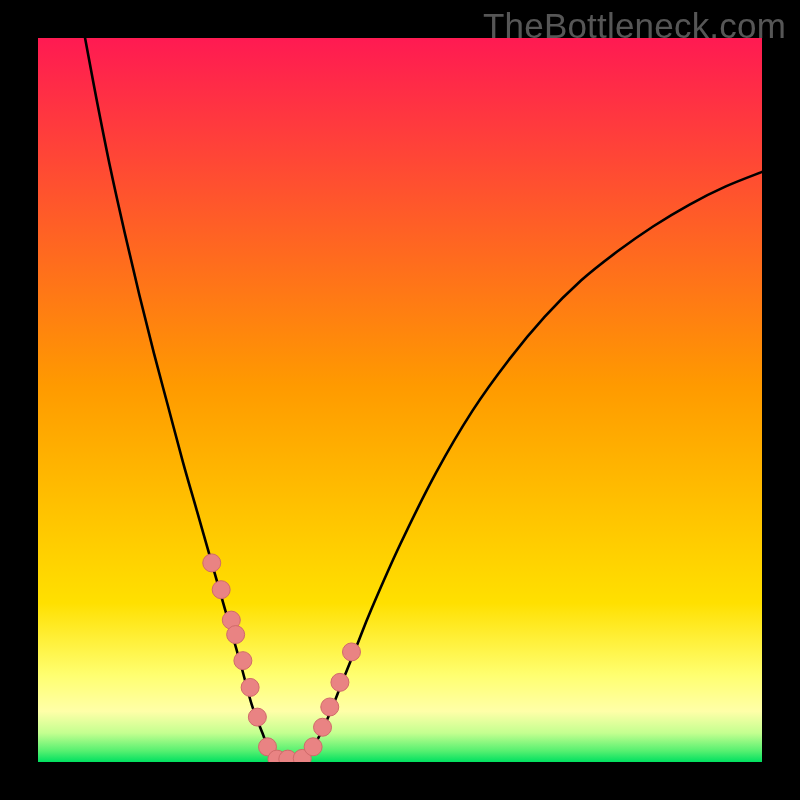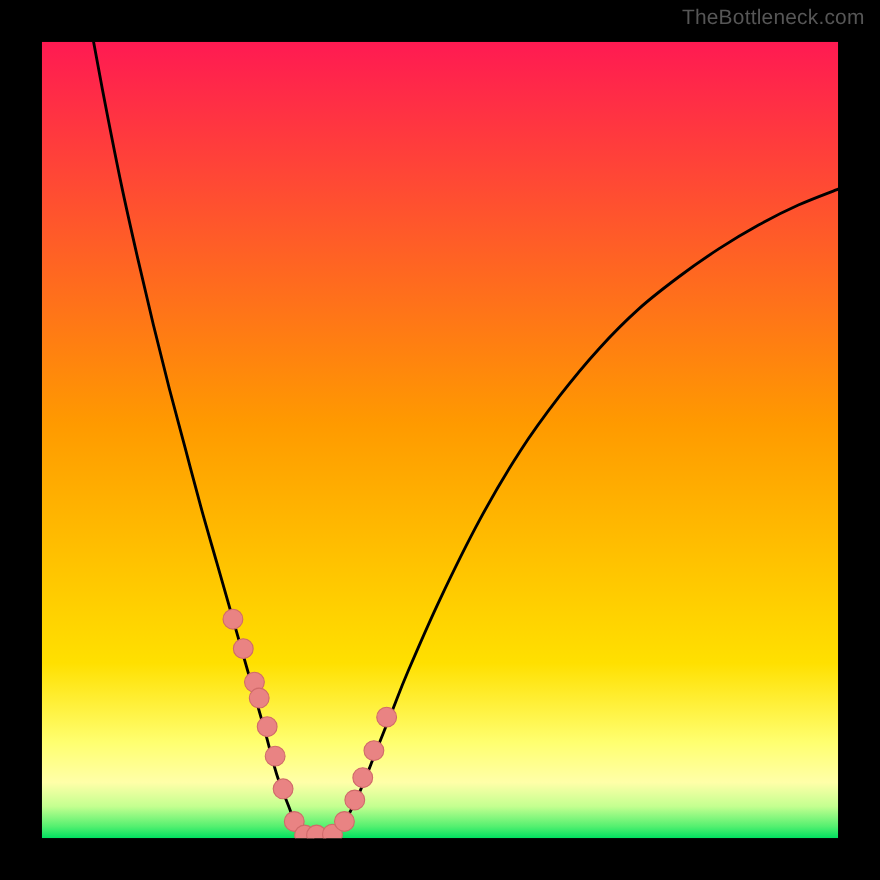--- a/index.html
+++ b/index.html
@@ -8,21 +8,21 @@
     position: relative;
     width: 800px;
     height: 800px;
     background: #000;
   }
   .watermark {
     position: absolute;
     top: 6px;
     right: 14px;
     font-family: Arial, Helvetica, sans-serif;
-    font-size: 19px;
+    font-size: 35px;
     color: #565656;
     font-weight: 400;
     letter-spacing: 0.2px;
   }
   .plot {
     position: absolute;
     left: 38px;
     top: 38px;
     width: 724px;
     height: 724px;

